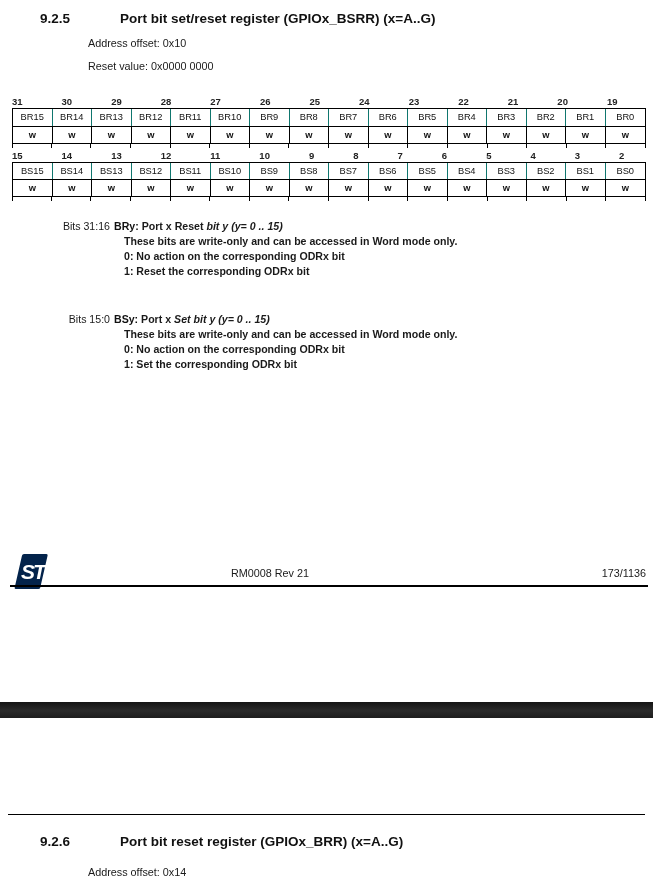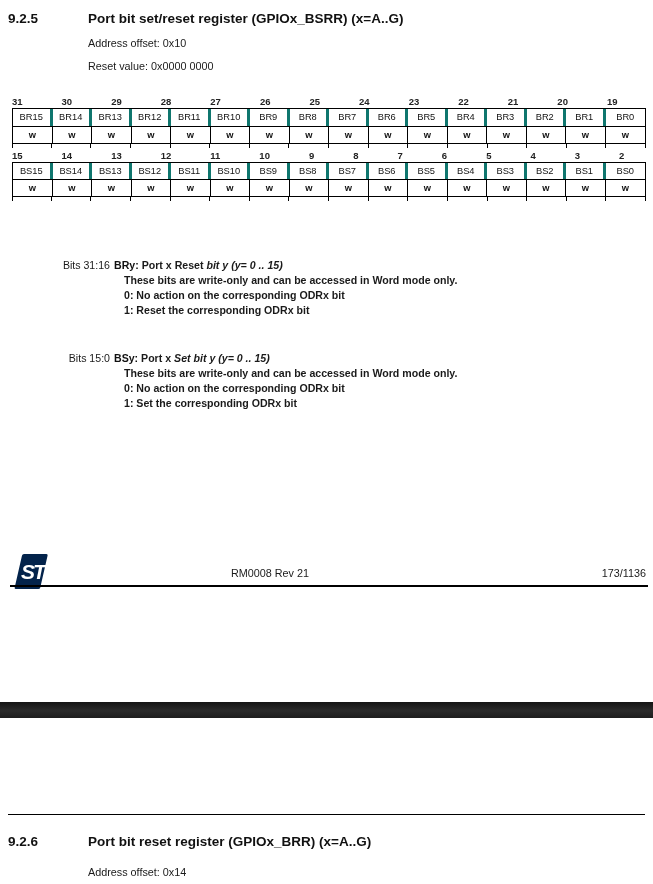--- a/index.html
+++ b/index.html
@@ -2,44 +2,44 @@
 <html><head>
 <meta charset="utf-8">
 <style>
   * { margin:0; padding:0; box-sizing:border-box; }
   html,body { background:#fff; }
   body { font-family:"Liberation Sans", sans-serif; color:#1a1a1a; }
   .page { position:relative; width:653px; height:884px; background:#fff; overflow:hidden; }
 
   
   .sec-heading { position:absolute; left:8px; display:flex; font-size:13.5px; font-weight:bold; color:#111; }
-  .sec-heading .sec-num { width:80px; }
+  .sec-heading .sec-num { width:80px;margin-left:32px; }
 
   .body-line { position:absolute; left:88px; font-size:10.8px; color:#1a1a1a; }
 
   
   .regtable { position:absolute; left:12px; top:94px; width:634px; }
   .bits-row { display:grid; grid-template-columns:repeat(16,1fr); height:14px; align-items:end;
               text-align:center; font-size:9.5px; font-weight:bold; color:#222; padding-bottom:1px;gap:39px; }
   .row-fields { display:grid; grid-template-columns:repeat(16,1fr);
                 border:1.5px solid #000; border-bottom:1px solid #000; }
-  .row-fields > div { border-right:3px solid #0f766e; height:16.5px; line-height:16.5px;
+  .row-fields > div { border-right:1px solid #0f766e; height:16.5px; line-height:16.5px;
                       text-align:center; font-size:9.3px; color:#111; }
   .row-fields > div:last-child { border-right:none; }
   .row-access { display:grid; grid-template-columns:repeat(16,1fr);
                 border:1.5px solid #000; border-top:none; }
   .row-access > div { border-right:1px solid #000; height:16px; line-height:16px;
                       text-align:center; font-size:9.3px; font-weight:bold; color:#111; }
   .row-access > div:last-child { border-right:none; }
   .row-stub { display:grid; grid-template-columns:repeat(16,1fr); height:4px; }
   .row-stub > div { border-right:1px solid #000; }
   .row-stub > div:first-child { border-left:1px solid #000; }
 
   
-  .desc { position:absolute; left:0; width:645px; display:flex; font-size:10.6px; line-height:15px; color:#1a1a1a;margin-top:39px; }
+  .desc { position:absolute; left:0; width:645px; display:flex; font-size:10.6px; line-height:15px; color:#1a1a1a; }
   .desc-range { width:110px; text-align:right; flex-shrink:0; }
   .desc-content { margin-left:4px;font-weight:bold; }
   .desc-first b { color:#111; }
   .desc-line { margin-left:10px; }
   .desc-note { margin-left:3px; font-style:italic; display:flex; }
   .desc-note .note-label { margin-right:9px; }
 
   
   .footer-logo { position:absolute; left:14px; top:553px; }
   .footer-center { position:absolute; left:0; top:567px; width:540px; text-align:center; font-size:10.8px; }

